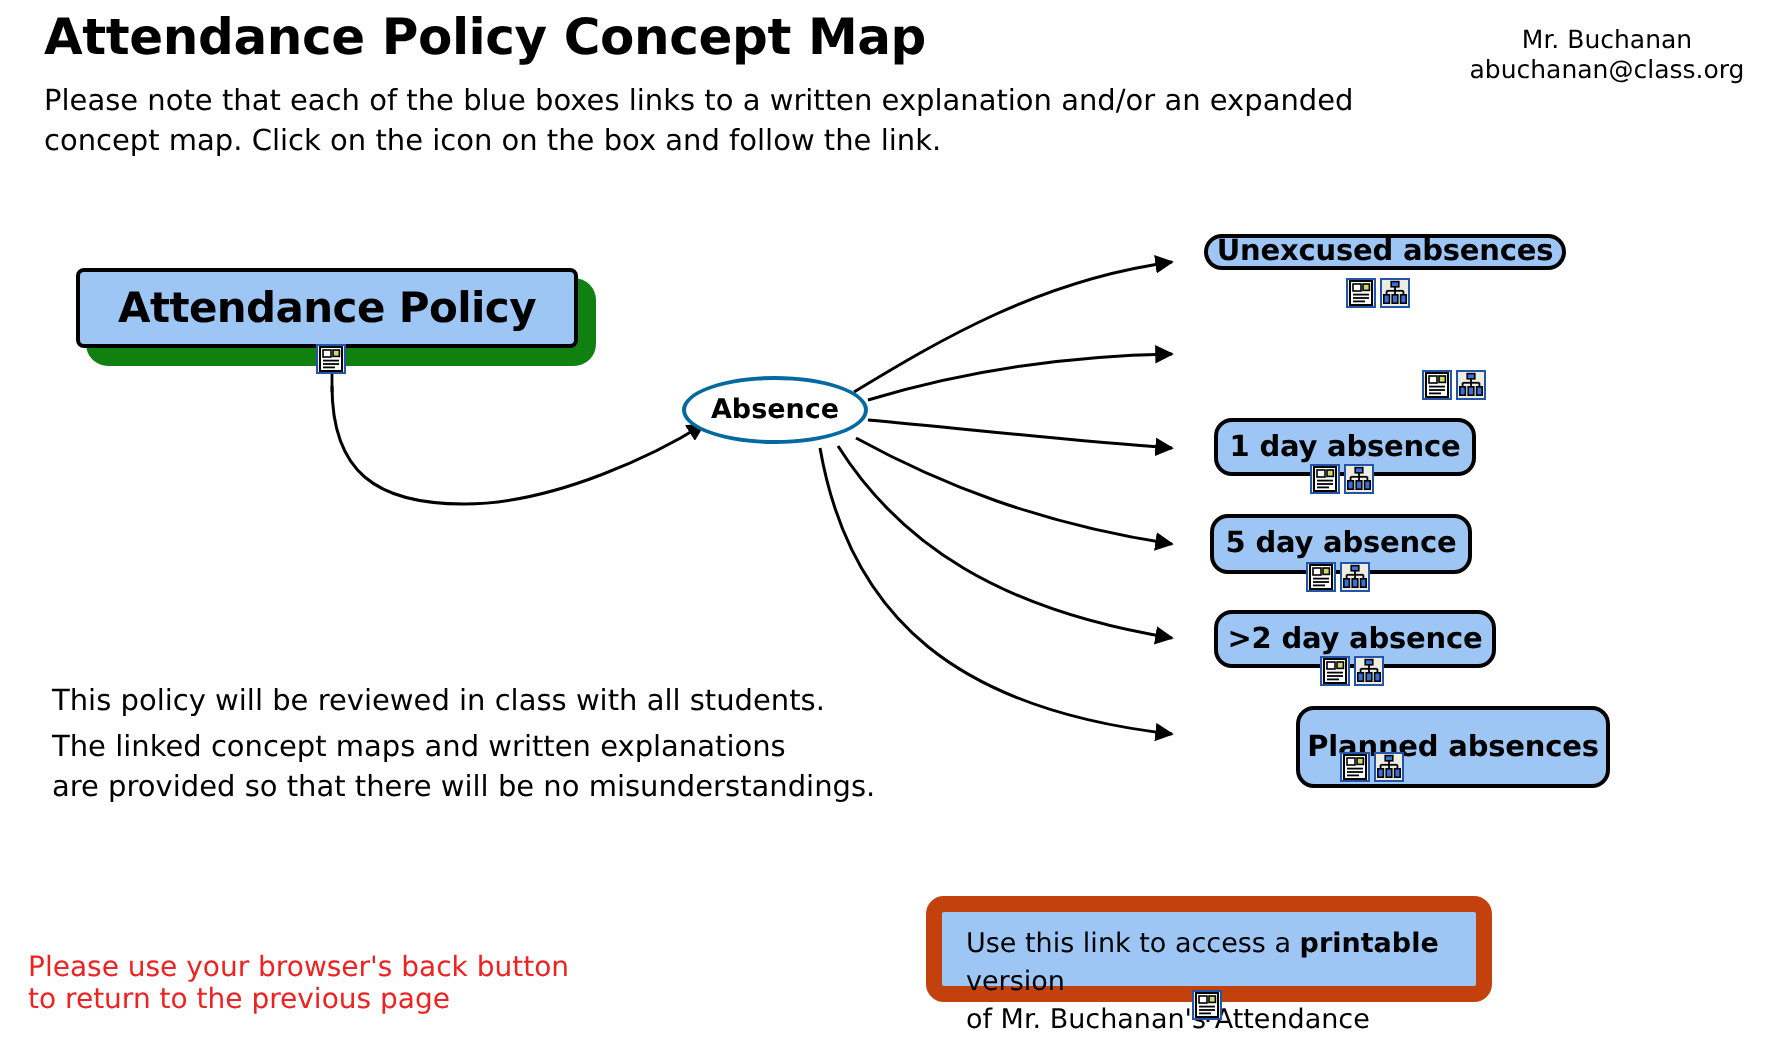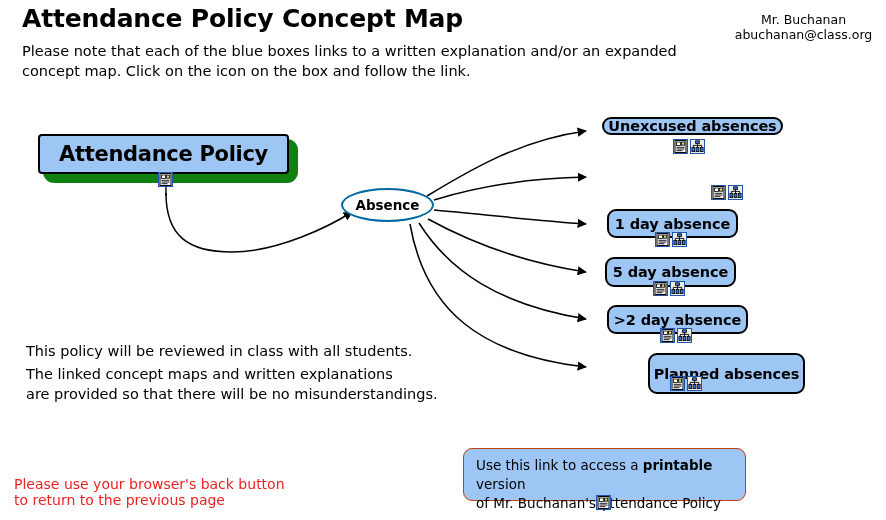--- a/index.html
+++ b/index.html
@@ -171,21 +171,21 @@
     color: #EE2222;
   }
   
   #printable-box {
     position: absolute;
     left: 463px;
     top: 448px;
     width: 283px;
     height: 53px;
     background: #9DC6F4;
-    border: 1px solid #c2410c;
+    border: 8px solid #c2410c;
     border-radius: 9px;
     box-sizing: border-box;
     padding: 7px 12px 0 12px;
   }
   #printable-box .ptext {
     font-size: 13.5px;
     line-height: 19px;
   }
   #printable-box .ptext b { font-weight: bold; }
   #printable-icon-wrap {

